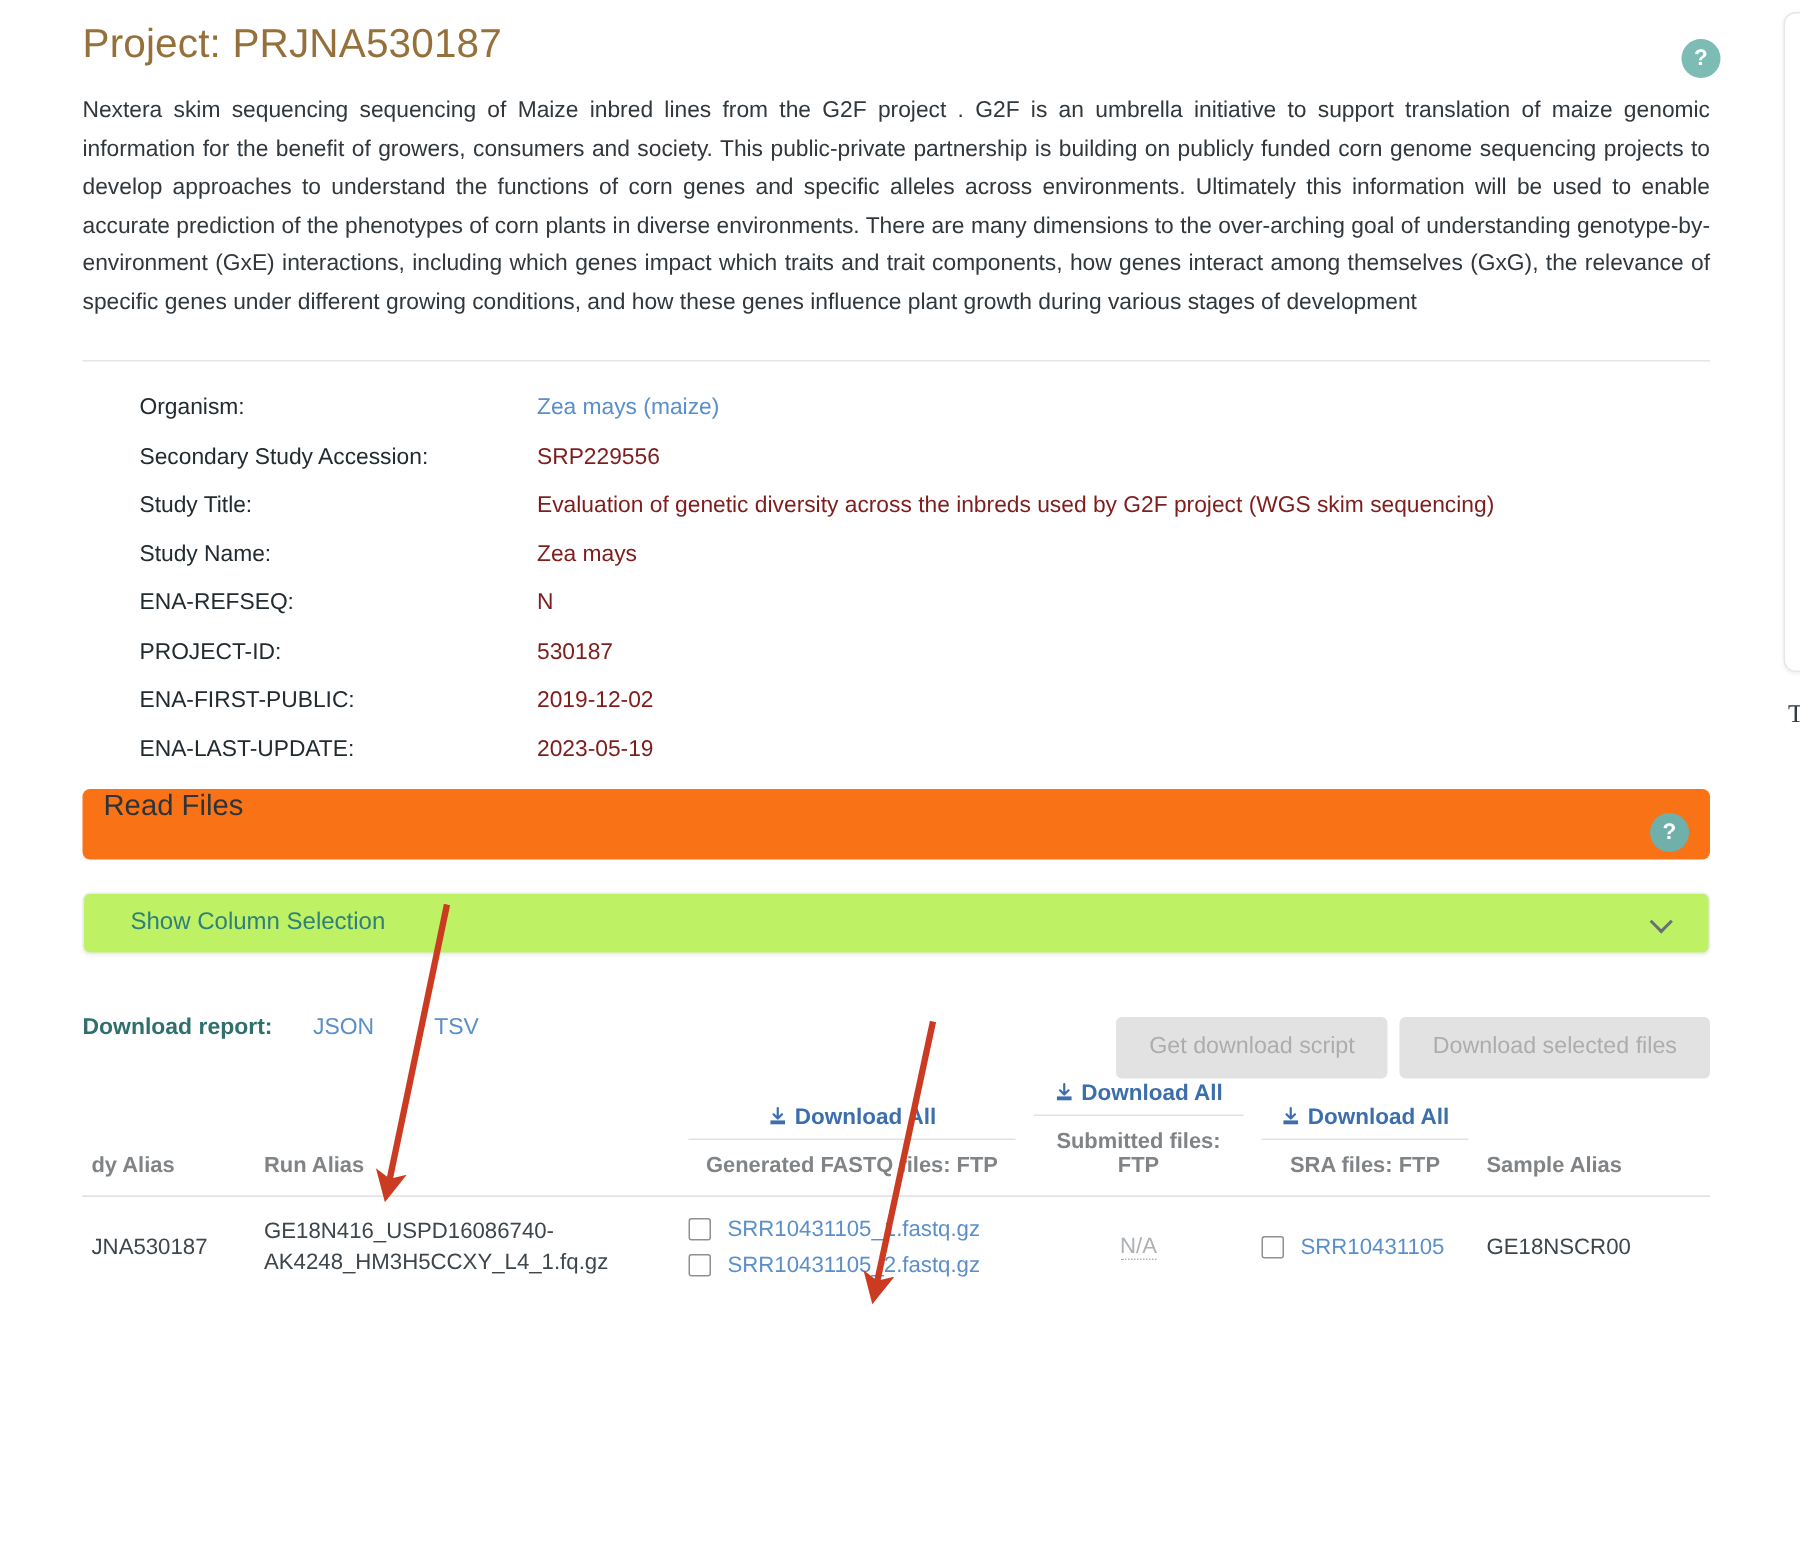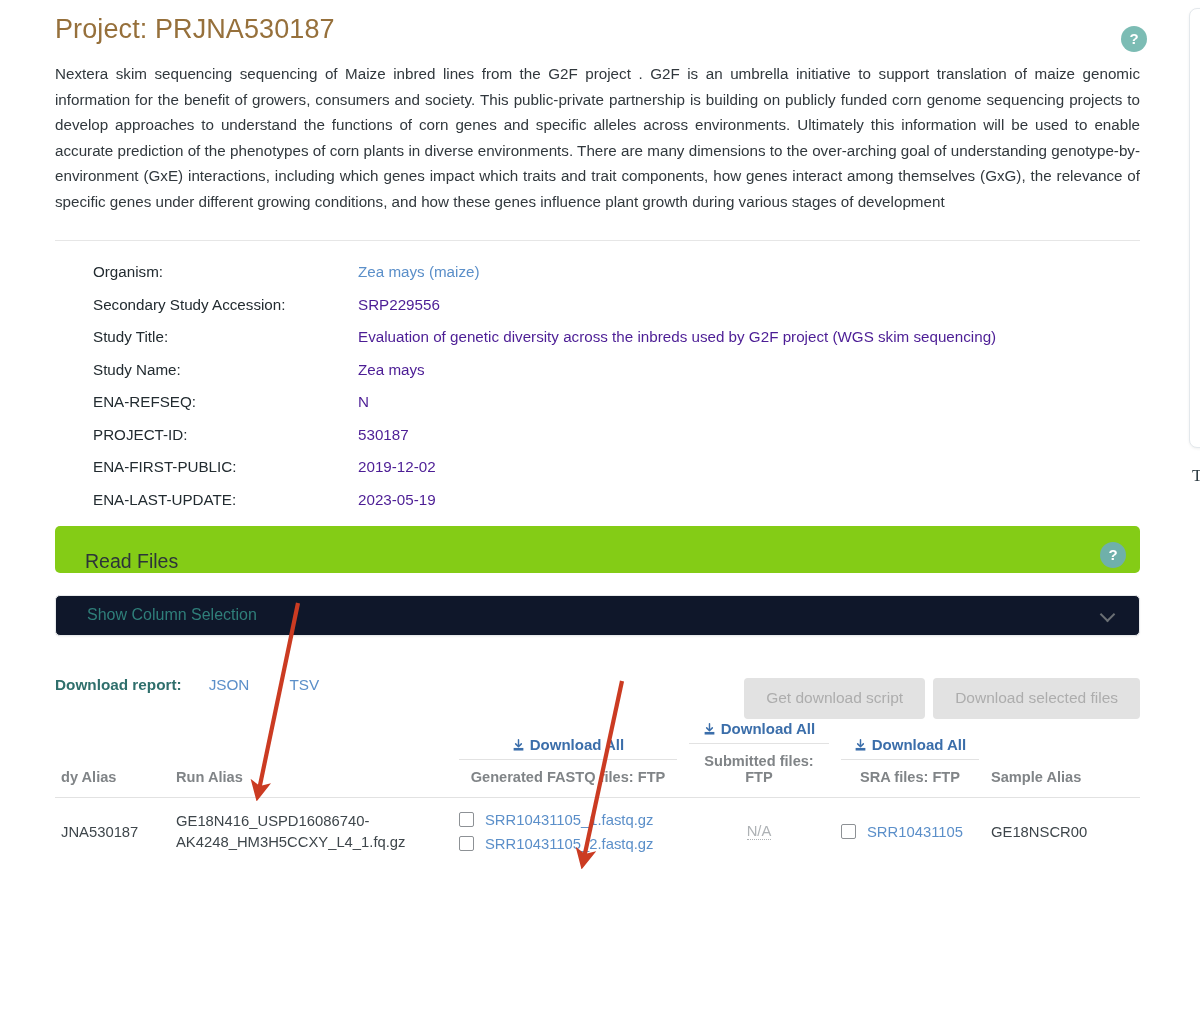--- a/index.html
+++ b/index.html
@@ -95,46 +95,46 @@
   }
   .meta-label {
     width: 265px;
     flex: 0 0 265px;
     font-size: 15.2px;
     font-weight: normal;
     color: #222b30;
   }
   .meta-value {
     font-size: 15.2px;
-    color: #4c1d95;
+    color: #7f1d1d;
   }
   .meta-value.link { color: #5b8fc9; cursor: pointer; }
 
   
   .readfiles-bar {
     position: relative;
     margin-top: 18px;
     height: 47px;
-    background: #84cc16;
+    background: #f97316;
     border-radius: 5px;
     display: flex;
-    align-items: flex-end;
-    padding-left: 30px;
+    align-items: flex-start;
+    padding-left: 14px;
   }
   .readfiles-bar .title {
     font-size: 19.5px;
     color: #2c3439;
     font-weight: 400;
   }
 
   
   .colsel {
     margin-top: 22px;
     height: 41px;
-    background: #0f172a;
+    background: #bef264;
     border: 1px solid #e8eaec;
     border-radius: 5px;
     box-shadow: 0 1px 2px rgba(0,0,0,0.05);
     display: flex;
     align-items: center;
     justify-content: space-between;
     padding: 0 22px 0 31px;
     cursor: pointer;
   }
   .colsel .label {

